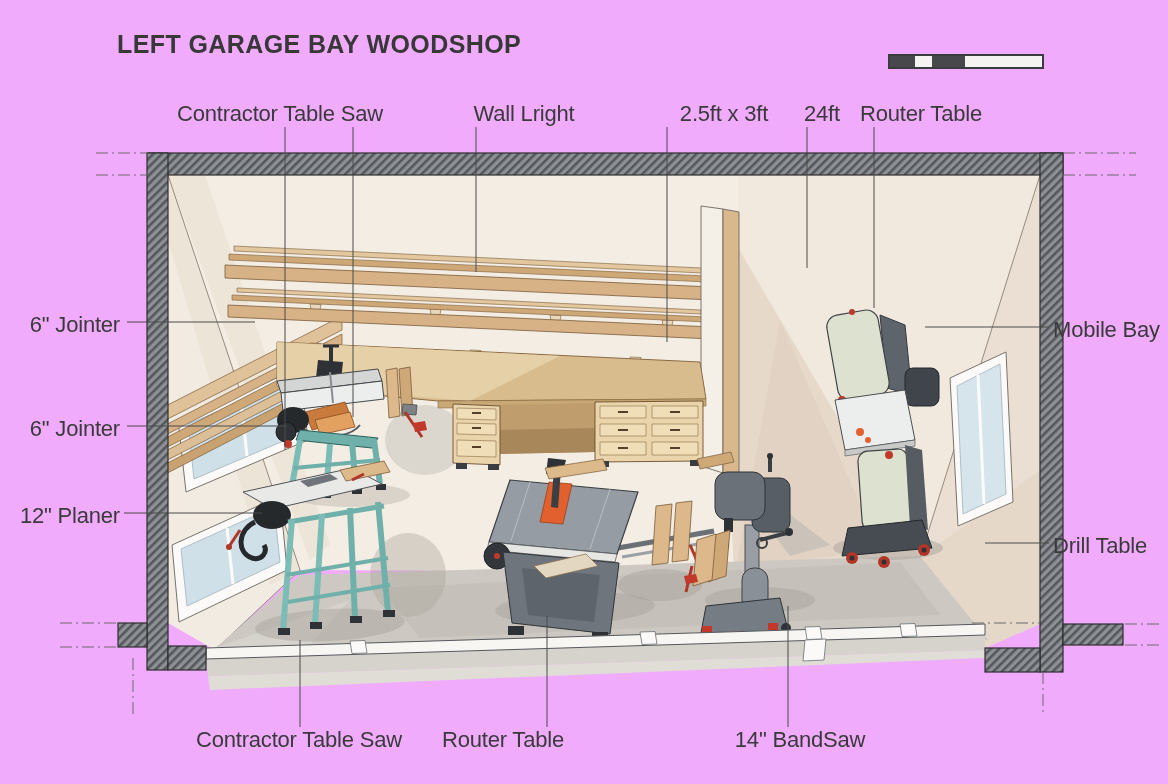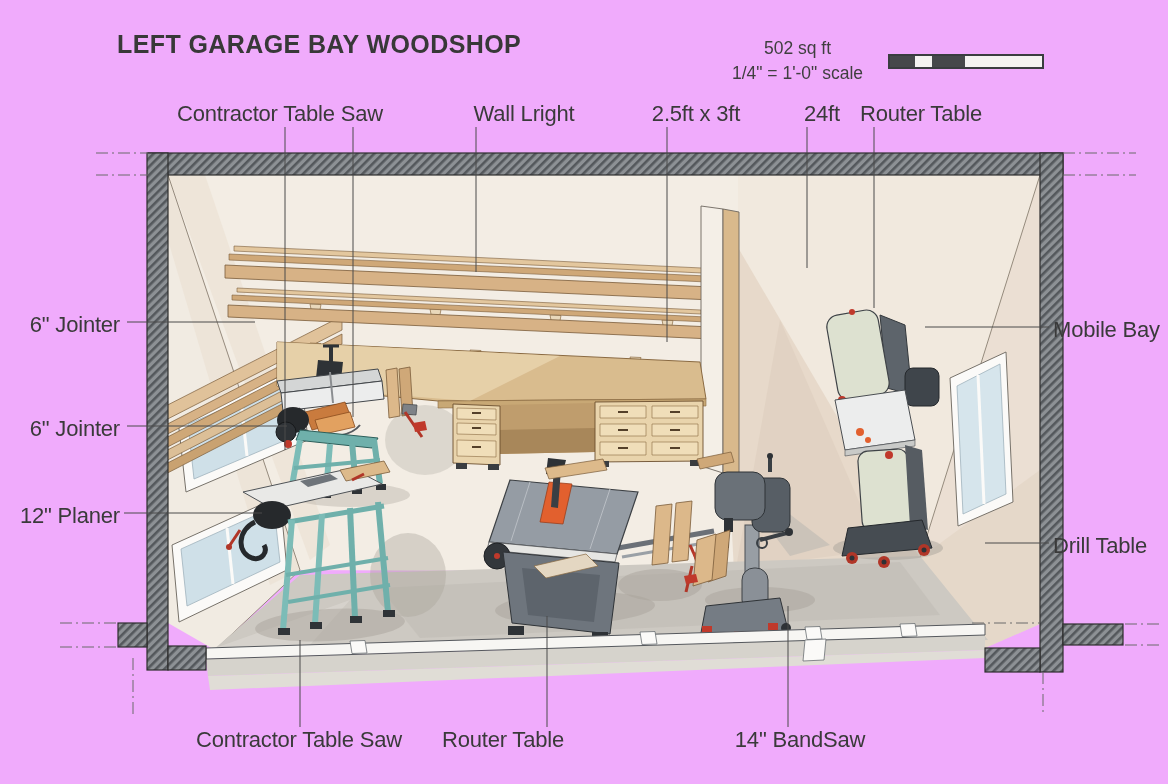--- a/index.html
+++ b/index.html
@@ -325,35 +325,31 @@
     <line x1="925" y1="327" x2="1049" y2="327"></line>
     <line x1="985" y1="543" x2="1049" y2="543"></line>
     <line x1="300" y1="640" x2="300" y2="727"></line>
     <line x1="547" y1="616" x2="547" y2="727"></line>
     <line x1="788" y1="606" x2="788" y2="727"></line>
   </g>
 </svg>
 
 <div class="title">LEFT GARAGE BAY WOODSHOP</div>
 
-<div class="info">
-  <div>502 sq ft</div>
-  <div>1/4" = 1'-0" scale</div>
-</div>
 
 <div class="scalebar">
   <span class="sb-d" style="width:25px"></span>
   <span class="sb-w" style="width:17px"></span>
   <span class="sb-d" style="width:33px"></span>
   <span class="sb-w" style="width:77px"></span>
 </div>
 
 <div class="lbl center" style="left:280px;top:101px">Contractor Table Saw</div>
 <div class="lbl center" style="left:524px;top:101px">Wall Lright</div>
-<div class="lbl center" style="left:696px;top:101px">2.5ft x 3ft</div>
+<div class="lbl center" style="left:724px;top:101px">2.5ft x 3ft</div>
 <div class="lbl center" style="left:822px;top:101px">24ft</div>
 <div class="lbl center" style="left:921px;top:101px">Router Table</div>
 
 <div class="lbl right-align" style="left:16px;top:312px">6" Jointer</div>
 <div class="lbl right-align" style="left:16px;top:416px">6" Jointer</div>
 <div class="lbl right-align" style="left:16px;top:503px">12" Planer</div>
 
 <div class="lbl" style="left:1053px;top:317px">Mobile Bay</div>
 <div class="lbl" style="left:1053px;top:533px">Drill Table</div>
 

